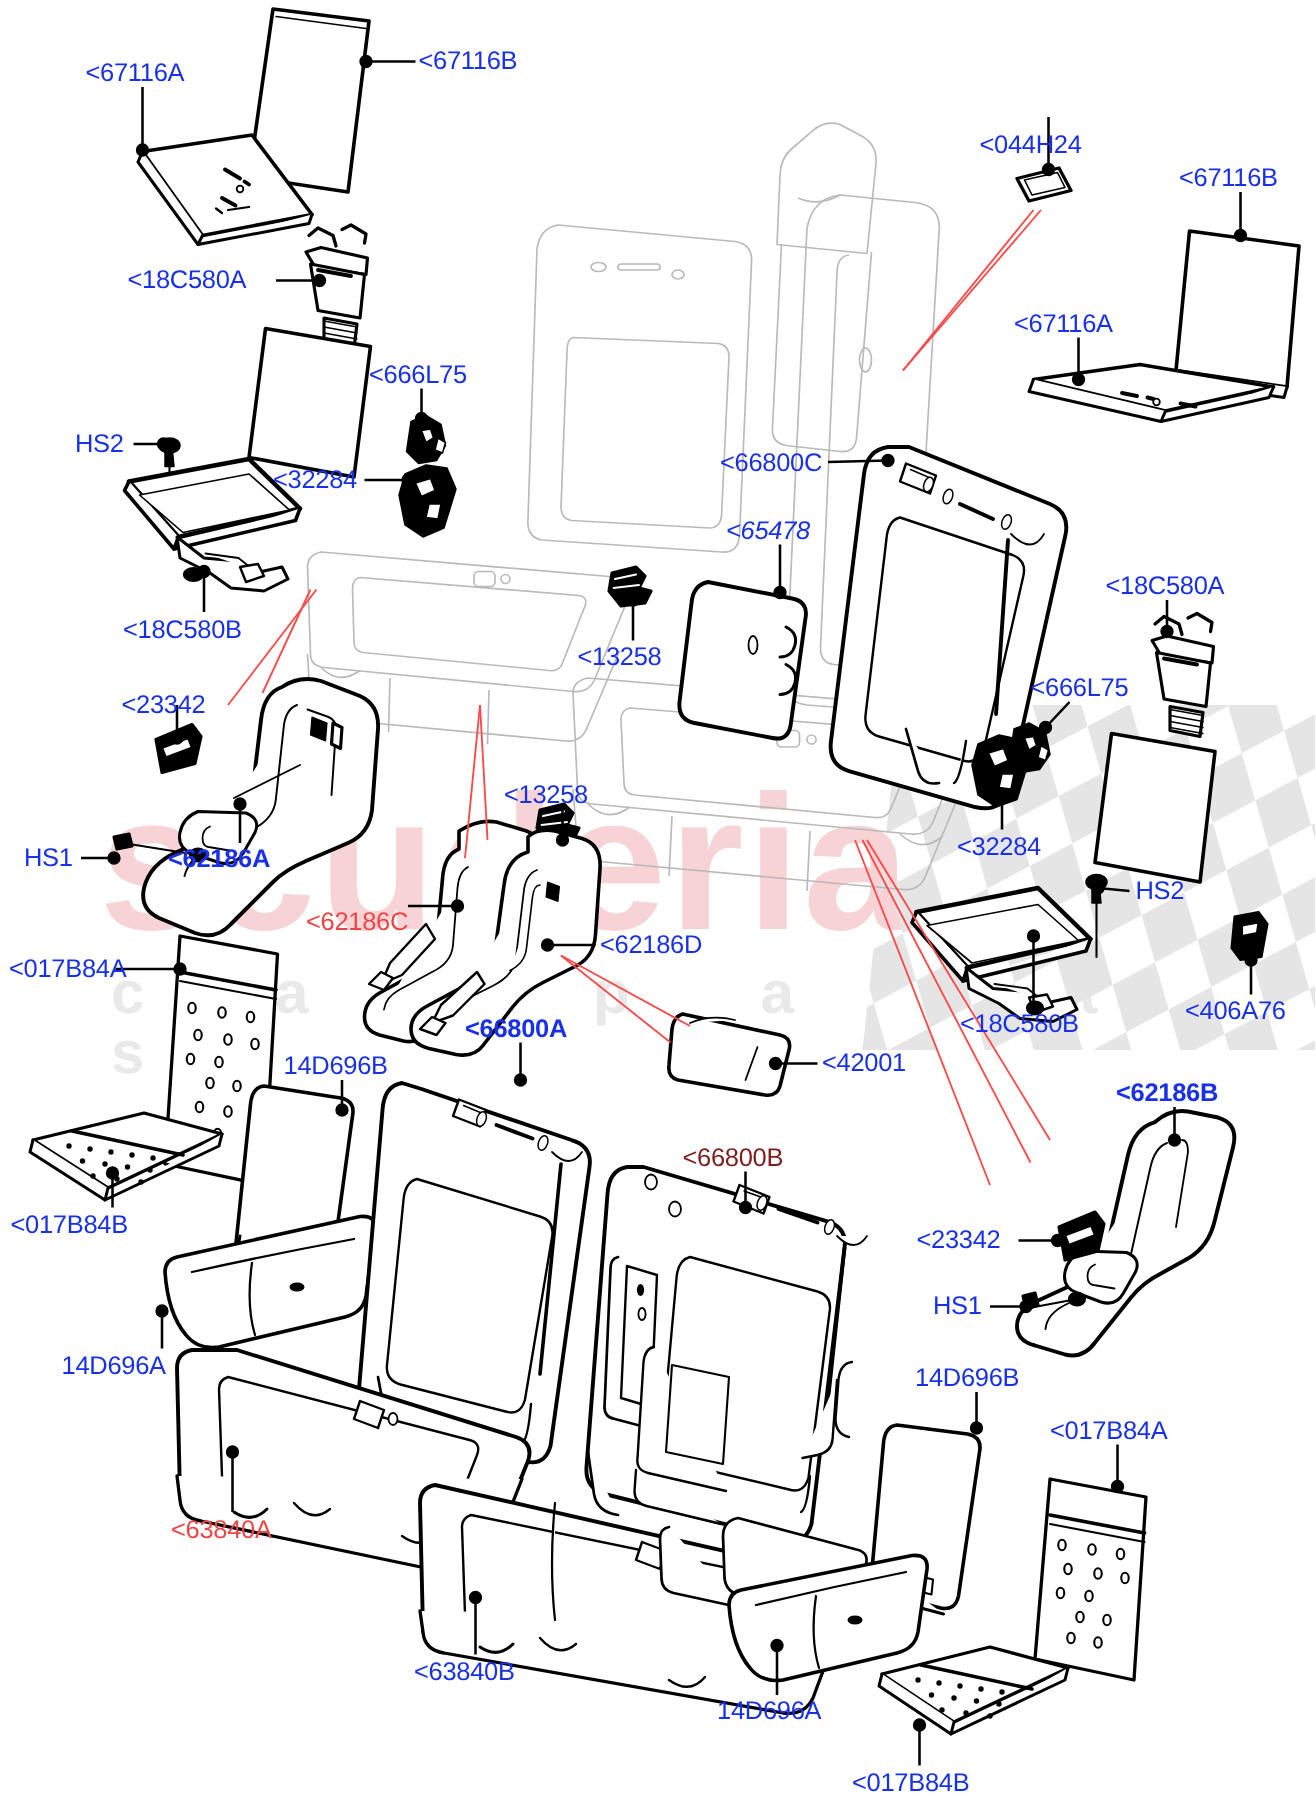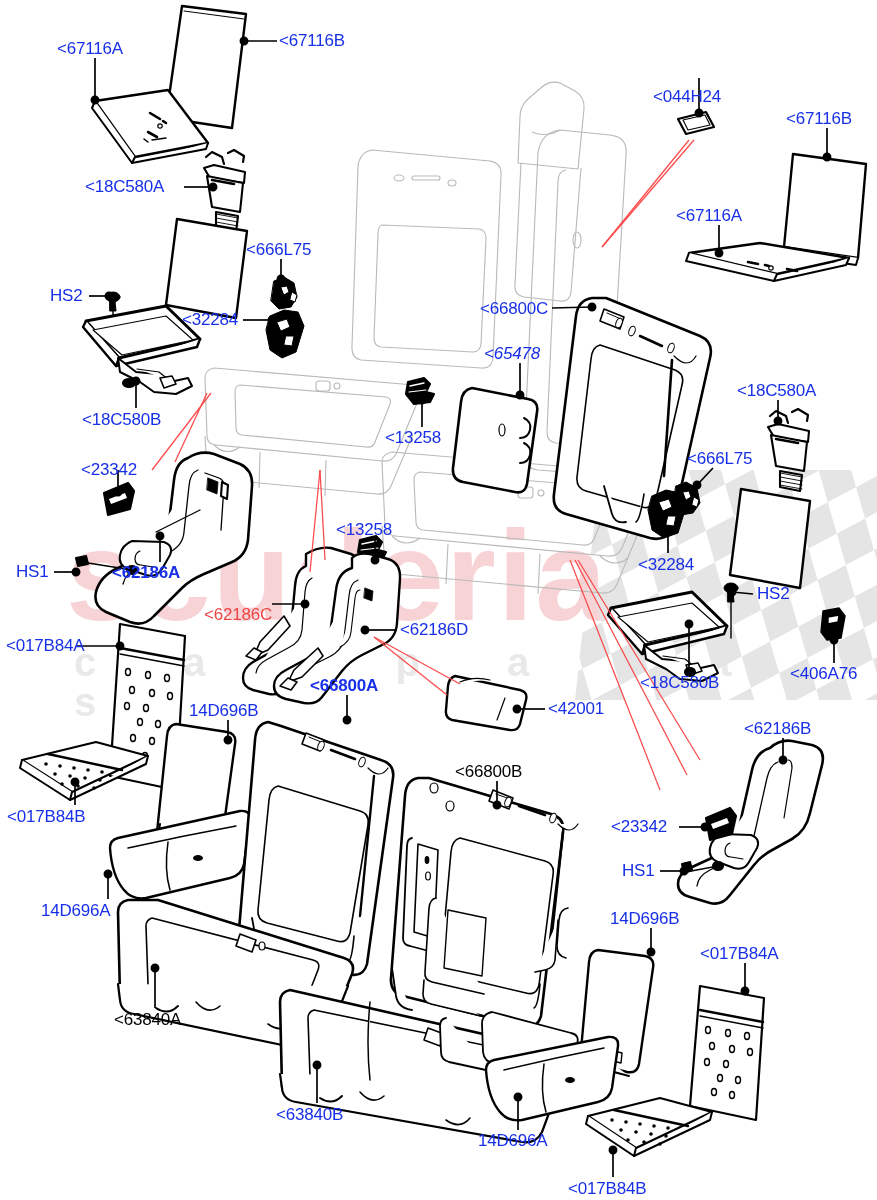--- a/index.html
+++ b/index.html
@@ -598,27 +598,27 @@
       <div class="lbl" style="left: 112px; top: 564px; color: rgb(24, 48, 232); font-weight: bold;">&lt;62186A</div>
       <div class="lbl" style="left: 757px; top: 585px; color: rgb(24, 48, 232);">HS2</div>
       <div class="lbl" style="left: 204px; top: 606px; color: #ef4444;">&lt;62186C</div>
       <div class="lbl" style="left: 400px; top: 621px; color: rgb(24, 48, 232);">&lt;62186D</div>
       <div class="lbl" style="left: 6px; top: 637px; color: rgb(24, 48, 232);">&lt;017B84A</div>
       <div class="lbl" style="left: 790px; top: 665px; color: rgb(24, 48, 232); text-align: center;">&lt;406A76</div>
       <div class="lbl" style="left: 640px; top: 674px; color: rgb(24, 48, 232);">&lt;18C580B</div>
       <div class="lbl" style="left: 310px; top: 677px; color: rgb(24, 48, 232); font-weight: bold;">&lt;66800A</div>
       <div class="lbl" style="left: 548px; top: 700px; color: rgb(24, 48, 232);">&lt;42001</div>
       <div class="lbl" style="left: 189px; top: 702px; color: rgb(24, 48, 232);">14D696B</div>
-      <div class="lbl" style="left: 744px; top: 720px; color: rgb(24, 48, 232);">&lt;62186B</div>
-      <div class="lbl" style="left: 455px; top: 763px; color: #000000;">&lt;66800B</div>
+      <div class="lbl" style="left: 744px; top: 720px; color: rgb(24, 48, 232); font-weight: bold;">&lt;62186B</div>
+      <div class="lbl" style="left: 455px; top: 763px; color: #7f1d1d;">&lt;66800B</div>
       <div class="lbl" style="left: 7px; top: 808px; color: rgb(24, 48, 232);">&lt;017B84B</div>
       <div class="lbl" style="left: 611px; top: 818px; color: rgb(24, 48, 232);">&lt;23342</div>
       <div class="lbl" style="left: 622px; top: 862px; color: rgb(24, 48, 232);">HS1</div>
       <div class="lbl" style="left: 41px; top: 902px; color: rgb(24, 48, 232);">14D696A</div>
       <div class="lbl" style="left: 610px; top: 910px; color: rgb(24, 48, 232);">14D696B</div>
       <div class="lbl" style="left: 700px; top: 945px; color: rgb(24, 48, 232);">&lt;017B84A</div>
-      <div class="lbl" style="left: 114px; top: 1011px; color: #000000;">&lt;63840A</div>
+      <div class="lbl" style="left: 114px; top: 1011px; color: #ef4444;">&lt;63840A</div>
       <div class="lbl" style="left: 276px; top: 1106px; color: rgb(24, 48, 232);">&lt;63840B</div>
       <div class="lbl" style="left: 478px; top: 1132px; color: rgb(24, 48, 232);">14D696A</div>
       <div class="lbl" style="left: 568px; top: 1180px; color: rgb(24, 48, 232);">&lt;017B84B</div>
     </div>
 
 </div>
 
 </body></html>

